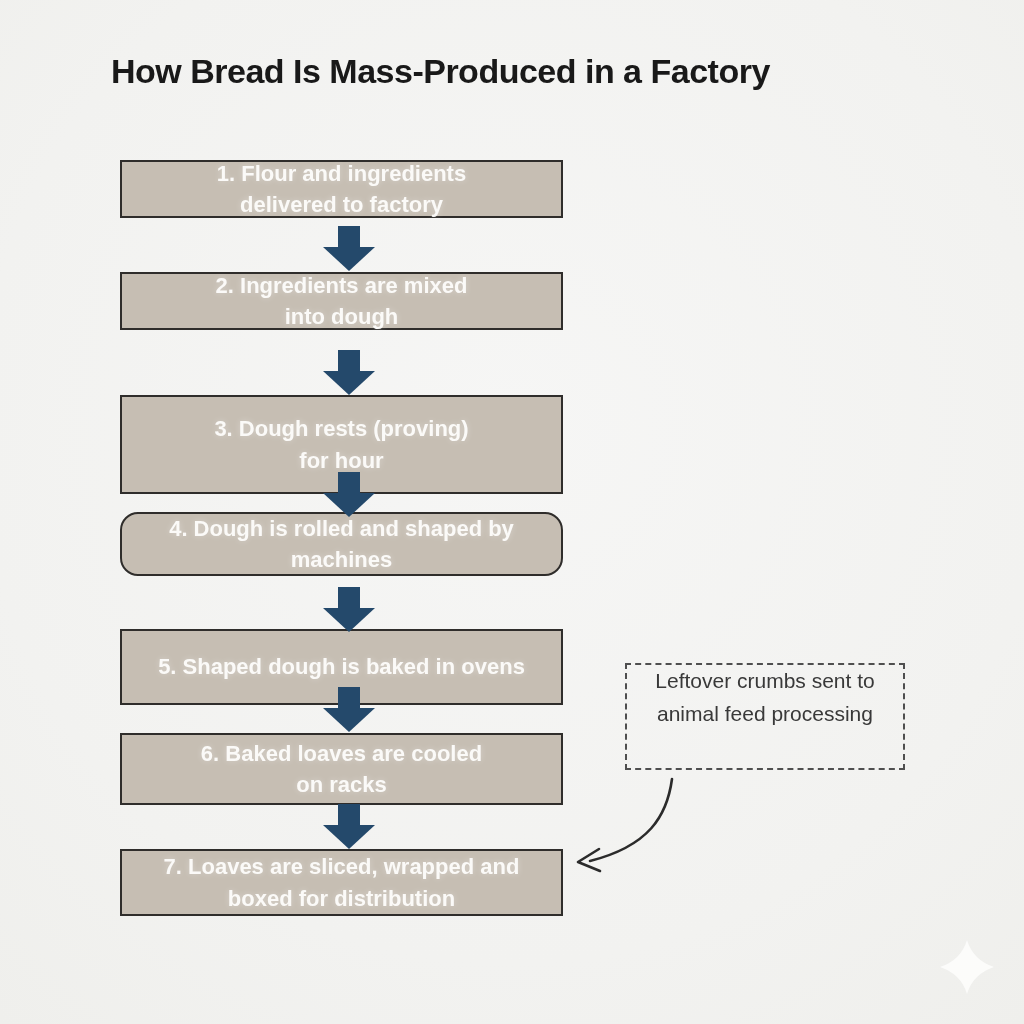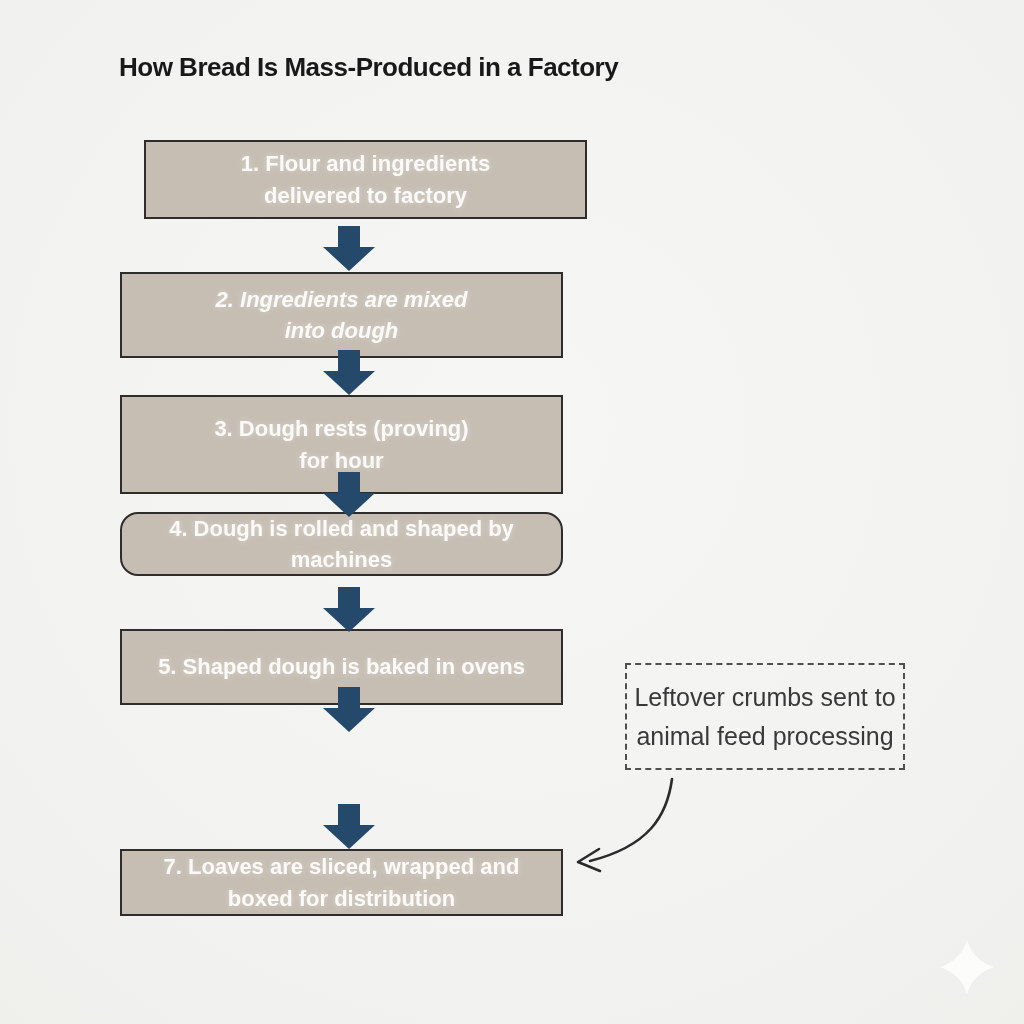--- a/index.html
+++ b/index.html
@@ -21,22 +21,22 @@
     background:var(--background);
   }
   .canvas{
     position:relative;
     width:1024px;height:1024px;
     overflow:hidden;
     background:radial-gradient(circle at 50% 42%, #f6f6f5 0%, #f2f2f0 68%, #efefec 100%);
   }
   .title{
     position:absolute;
-    left:119px;top:52px;
-    font-size:26px;
+    left:111px;top:52px;
+    font-size:34px;
     font-weight:bold;
     letter-spacing:-0.5px;
     color:var(--title-text);
     white-space:nowrap;
   }
   .step-box{
     position:absolute;
     left:120px;
     width:443px;
     background:var(--box-fill);
@@ -45,22 +45,22 @@
     align-items:center;
     justify-content:center;
     text-align:center;
     color:var(--box-text);
     font-weight:bold;
     font-size:22px;
     line-height:1.42;
     white-space:pre-line;
     text-shadow:0 0 6px rgba(255,255,255,0.35);
   }
-  .step-1{top:140px;height:79px;margin-left:24px;}
-  .step-2{top:272px;height:86px;font-style:italic;}
+  .step-1{top:160px;height:58px;}
+  .step-2{top:272px;height:58px;}
   .step-3{top:395px;height:99px;}
   .step-4{top:512px;height:64px;border-radius:18px;}
   .step-5{top:629px;height:76px;white-space:nowrap;}
   .step-6{top:733px;height:72px;}
   .step-7{top:849px;height:67px;}
   .down-arrow{
     position:absolute;
     left:323px;
     width:52px;height:45px;
   }
@@ -69,25 +69,25 @@
   .da-3{top:472px;}
   .da-4{top:587px;}
   .da-5{top:687px;}
   .da-6{top:804px;}
   .note-box{
     position:absolute;
     left:625px;top:663px;
     width:280px;height:107px;
     border:2px dashed var(--note-border);
     display:flex;
-    align-items:center;
+    align-items:flex-start;
     justify-content:center;
     text-align:center;
     color:var(--note-text);
-    font-size:25px;
+    font-size:21px;
     line-height:1.55;
     white-space:pre-line;
   }
   .overlay{
     position:absolute;
     left:0;top:0;
     width:1024px;height:1024px;
     pointer-events:none;
   }
 </style>
@@ -100,20 +100,22 @@
 
   <div class="step-box step-1">1. Flour and ingredients
 delivered to factory</div>
   <div class="step-box step-2">2. Ingredients are mixed
 into dough</div>
   <div class="step-box step-3">3. Dough rests (proving)
 for hour</div>
   <div class="step-box step-4">4. Dough is rolled and shaped by
 machines</div>
   <div class="step-box step-5">5. Shaped dough is baked in ovens</div>
+  <div class="step-box step-6">6. Baked loaves are cooled
+on racks</div>
   <div class="step-box step-7">7. Loaves are sliced, wrapped and
 boxed for distribution</div>
 
   <svg class="down-arrow da-1" viewBox="0 0 52 45">
     <rect x="15" y="0" width="22" height="23" fill="var(--arrow)"></rect>
     <polygon points="0,21 52,21 26,45" fill="var(--arrow)"></polygon>
   </svg>
   <svg class="down-arrow da-2" viewBox="0 0 52 45">
     <rect x="15" y="0" width="22" height="23" fill="var(--arrow)"></rect>
     <polygon points="0,21 52,21 26,45" fill="var(--arrow)"></polygon>

